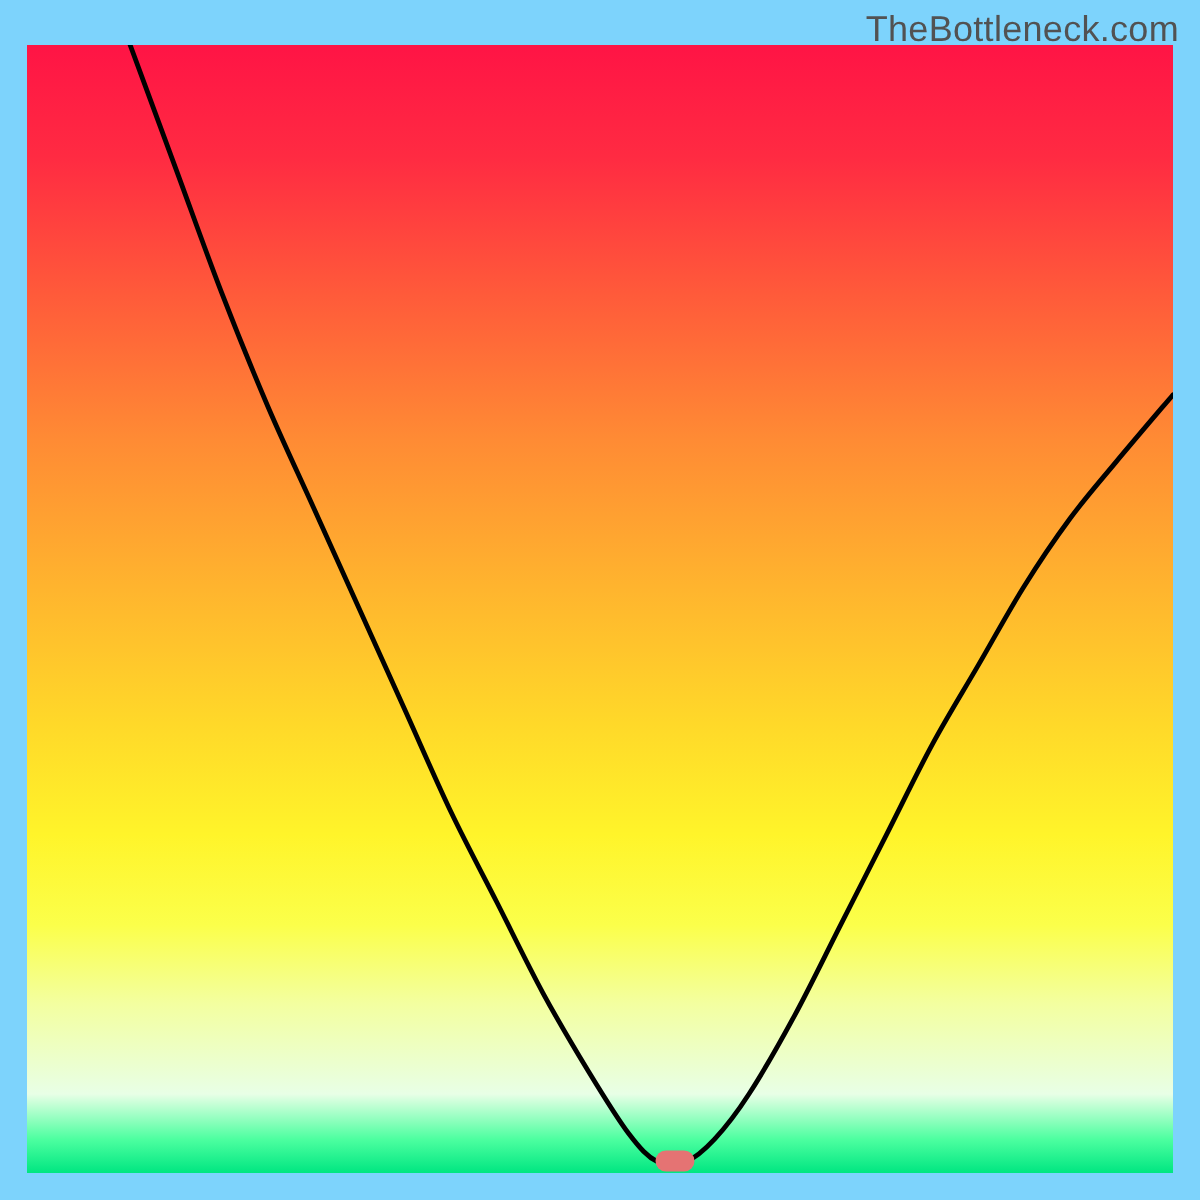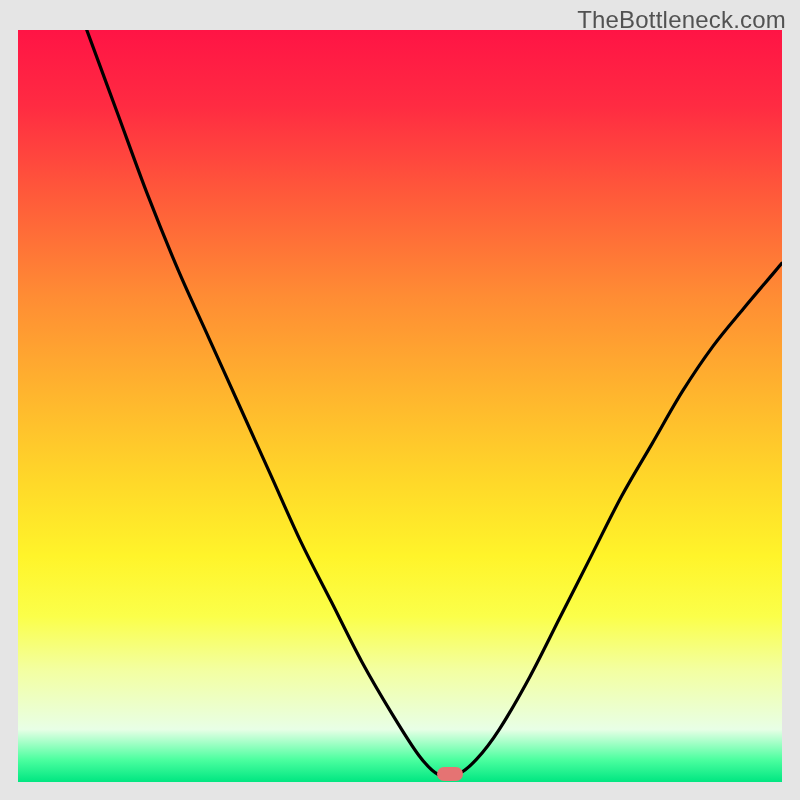--- a/index.html
+++ b/index.html
@@ -8,21 +8,21 @@
     width: 800px;
     height: 800px;
     background: #000;
     font-family: Arial, Helvetica, sans-serif;
     overflow: hidden;
   }
   .frame {
     position: relative;
     width: 800px;
     height: 800px;
-    background: #e5e5e5;
+    background: #7dd3fc;
   }
   .watermark {
     position: absolute;
     top: 6px;
     right: 14px;
     color: #525252;
     font-size: 24px;
     font-weight: 500;
     letter-spacing: 0.2px;
     z-index: 20;

